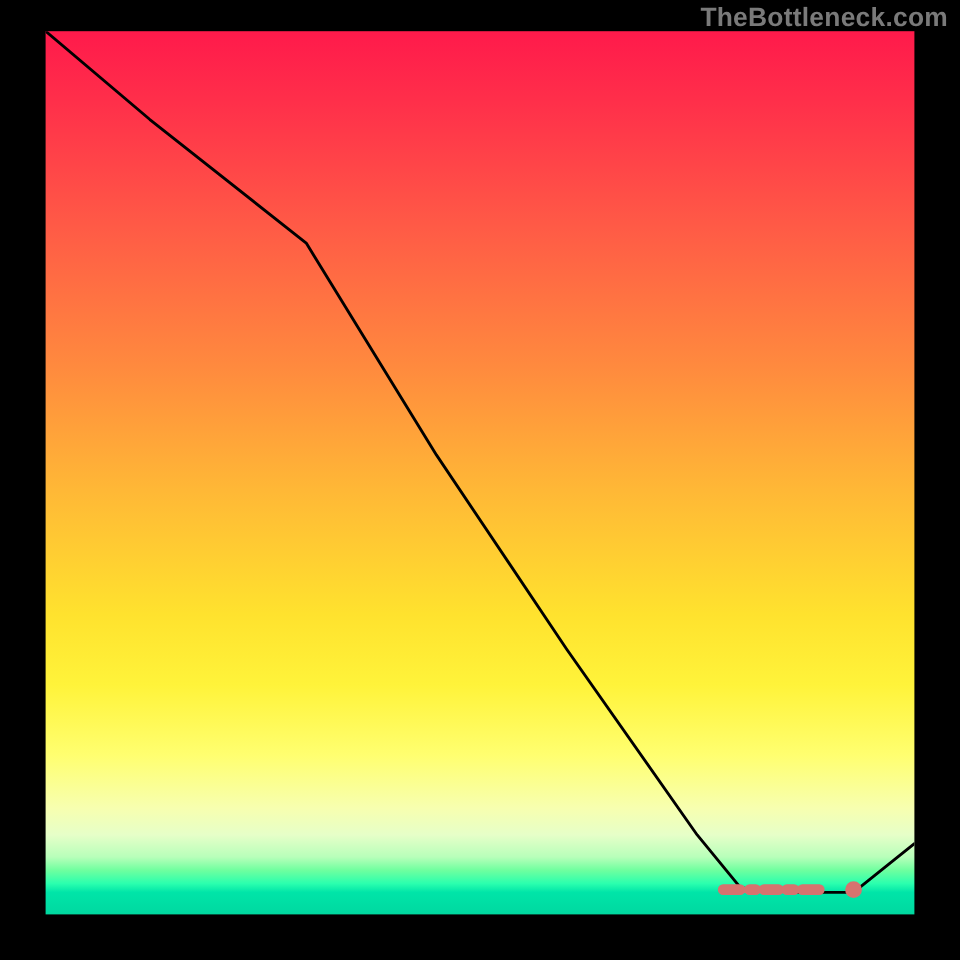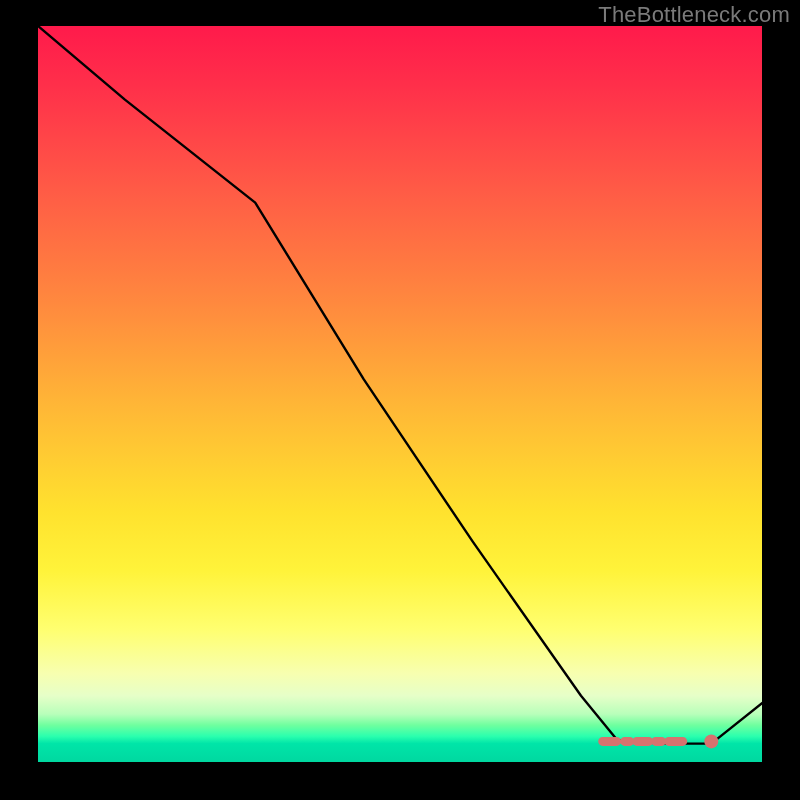--- a/index.html
+++ b/index.html
@@ -16,21 +16,21 @@
     width: 800px;
     height: 800px;
     background: #000;
   }
   .watermark {
     position: absolute;
     top: 2px;
     right: 10px;
     color: #7a7a7a;
     font-size: 22px;
-    font-weight: 400;
+    font-weight: 700;
     letter-spacing: 0.2px;
     z-index: 10;
     user-select: none;
     text-align: center;
   }
   .plot-area {
     position: absolute;
     left: 38px;
     top: 26px;
     width: 724px;   

